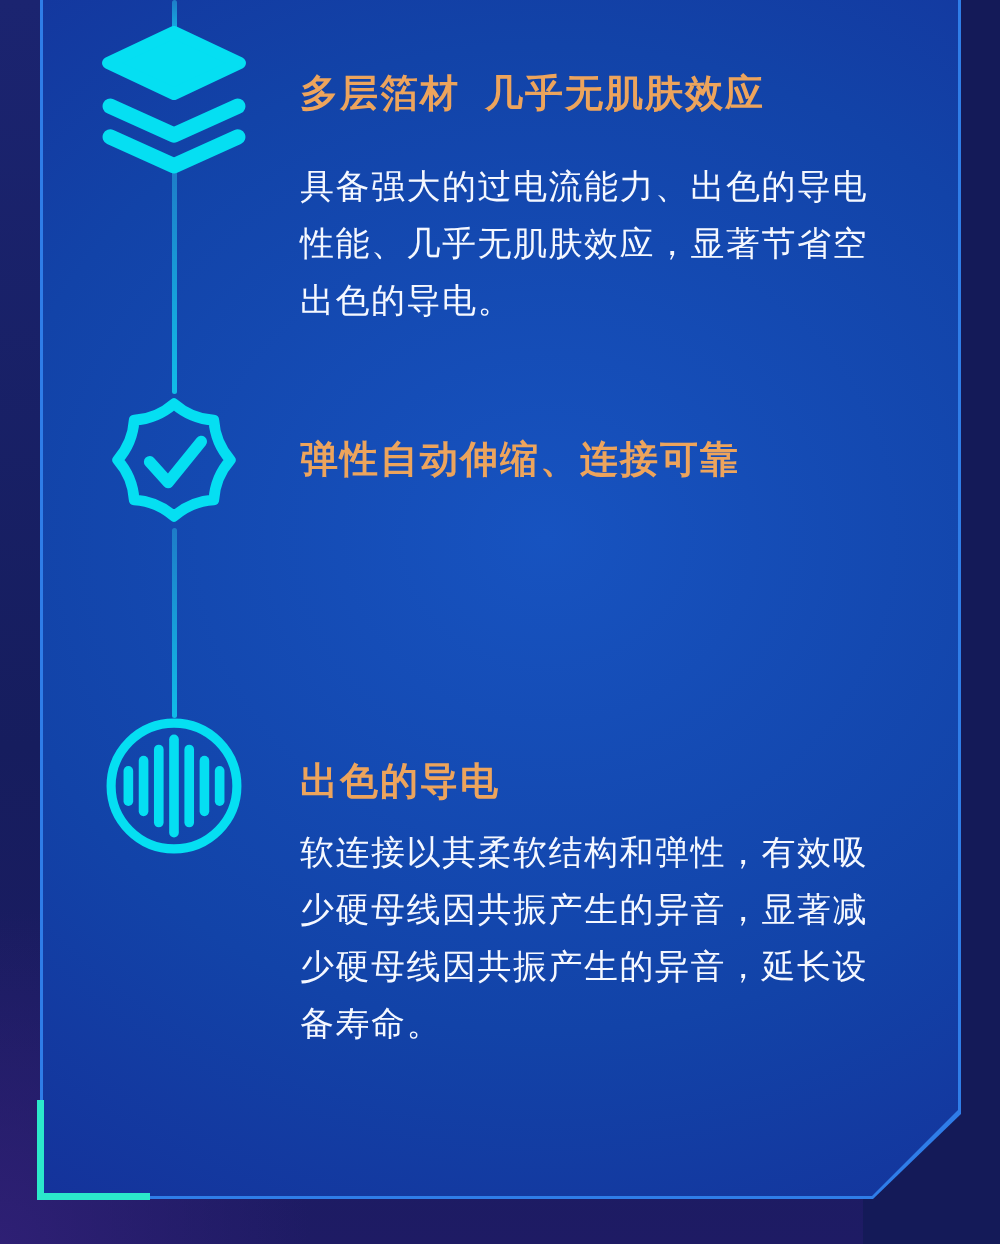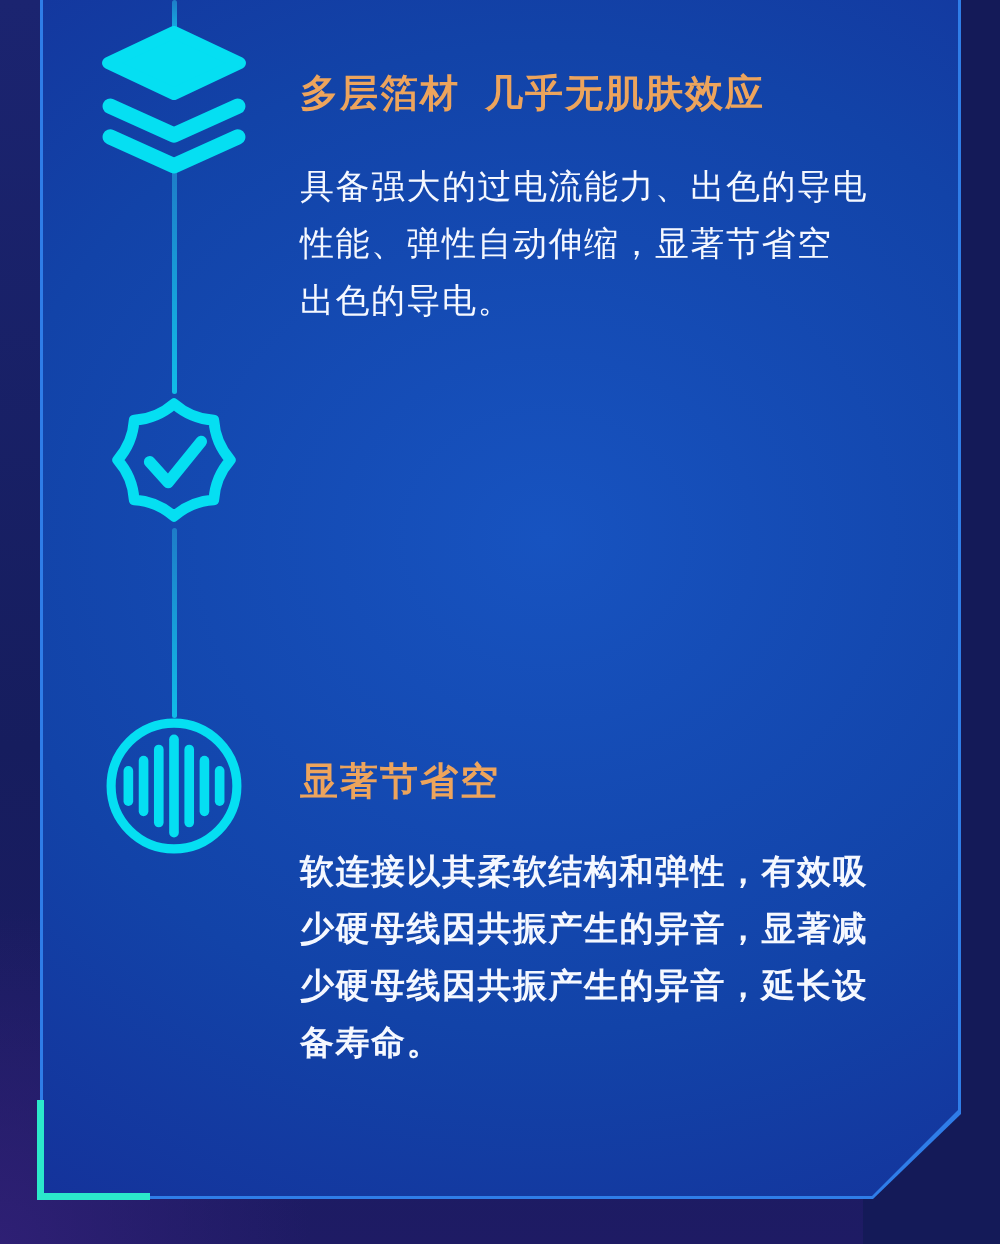--- a/index.html
+++ b/index.html
@@ -68,21 +68,21 @@
   .t-2 { top: 436px; }
   .t-3 { top: 758px; }
 
   .section-body {
     position: absolute; left: 300px; width: 660px;
     color: var(--text-white, #f5f8ff);
     font-size: 34px; letter-spacing: 1.5px;
   }
   .b-1 { top: 158px; }
   .b-2 { top: 524px; }
-  .b-3 { top: 843px; font-weight: bold; }
+  .b-3 { top: 824px; }
   .body-line { line-height: 57px; white-space: nowrap; }
 </style>
 </head>
 <body>
 
 <div class="stage">
 
   <div class="panel-border"></div>
   <div class="panel"></div>
   <div class="corner-v"></div>
@@ -95,44 +95,45 @@
   <div class="icon-box icon-1">
     <svg width="144" height="148" viewBox="0 0 140 144" fill="none" xmlns="http://www.w3.org/2000/svg">
       <path d="M70 6 L134 36 L70 66 L6 36 Z" fill="currentColor" stroke="currentColor" stroke-width="12" stroke-linejoin="round"></path>
       <path d="M8 78 L70 106 L132 78" stroke="currentColor" stroke-width="15" stroke-linecap="round" stroke-linejoin="round"></path>
       <path d="M8 108 L70 136 L132 108" stroke="currentColor" stroke-width="15" stroke-linecap="round" stroke-linejoin="round"></path>
     </svg>
   </div>
   <div class="section-title t-1">多层箔材  几乎无肌肤效应</div>
   <div class="section-body b-1">
     <div class="body-line">具备强大的过电流能力、出色的导电</div>
-    <div class="body-line">性能、弹性自动伸缩，显著节省空</div>
+    <div class="body-line">性能、几乎无肌肤效应，显著节省空</div>
     <div class="body-line">出色的导电。</div>
   </div>
 
   <div class="icon-box icon-2">
     <svg width="136" height="136" viewBox="0 0 140 140" fill="none" xmlns="http://www.w3.org/2000/svg">
       <path d="M128 70 Q112.5 87.6 111 111 Q87.6 112.5 70 128 Q52.4 112.5 29 111 Q27.5 87.6 12 70 Q27.5 52.4 29 29 Q52.4 27.5 70 12 Q87.6 27.5 111 29 Q112.5 52.4 128 70 Z" stroke="currentColor" stroke-width="11" stroke-linejoin="round"></path>
       <path d="M45 72 L64 93 L98 51" stroke="currentColor" stroke-width="12" stroke-linecap="round" stroke-linejoin="round"></path>
     </svg>
   </div>
+  <div class="section-title t-2">弹性自动伸缩、连接可靠</div>
 
   <div class="icon-box icon-3">
     <svg width="142" height="142" viewBox="0 0 140 140" fill="none" xmlns="http://www.w3.org/2000/svg">
       <circle cx="70" cy="70" r="62" stroke="currentColor" stroke-width="9"></circle>
       <path d="M25 55 L25 85" stroke="currentColor" stroke-width="9.5" stroke-linecap="round"></path>
       <path d="M40 45 L40 95" stroke="currentColor" stroke-width="9.5" stroke-linecap="round"></path>
       <path d="M55 34 L55 106" stroke="currentColor" stroke-width="9.5" stroke-linecap="round"></path>
       <path d="M70 24 L70 116" stroke="currentColor" stroke-width="9.5" stroke-linecap="round"></path>
       <path d="M85 34 L85 106" stroke="currentColor" stroke-width="9.5" stroke-linecap="round"></path>
       <path d="M100 45 L100 95" stroke="currentColor" stroke-width="9.5" stroke-linecap="round"></path>
       <path d="M115 55 L115 85" stroke="currentColor" stroke-width="9.5" stroke-linecap="round"></path>
     </svg>
   </div>
-  <div class="section-title t-3">显著节省空</div>
+  <div class="section-title t-3">出色的导电</div>
   <div class="section-body b-3">
     <div class="body-line">软连接以其柔软结构和弹性，有效吸</div>
     <div class="body-line">少硬母线因共振产生的异音，显著减</div>
     <div class="body-line">少硬母线因共振产生的异音，延长设</div>
     <div class="body-line">备寿命。</div>
   </div>
 
 </div>
 
 </body></html>

